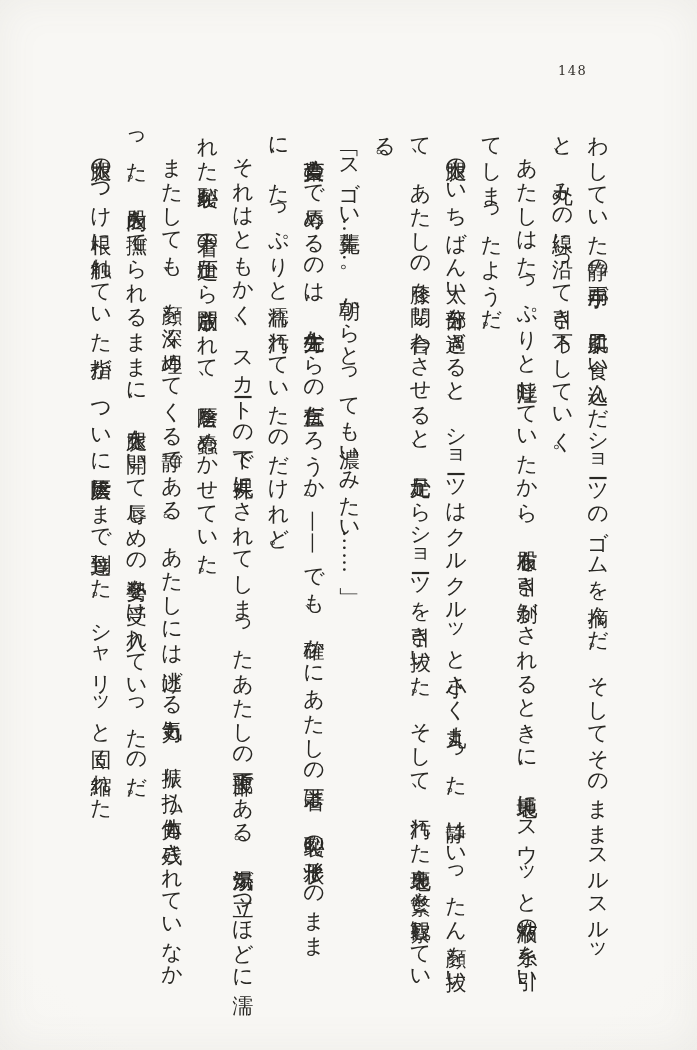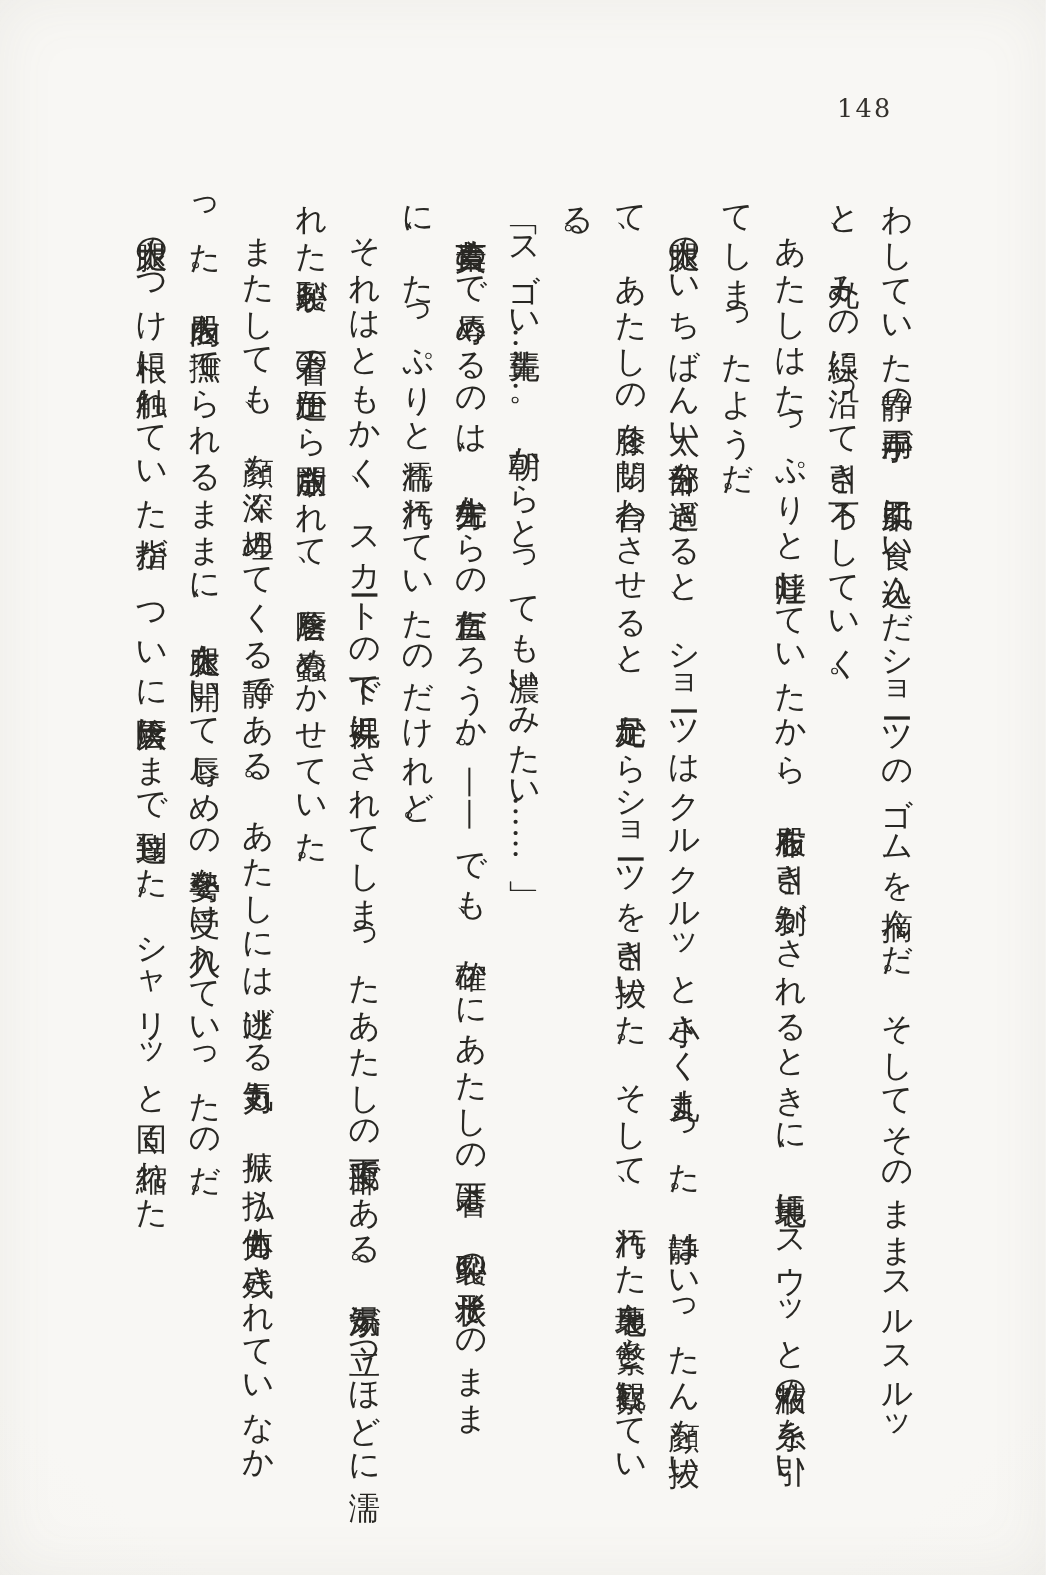--- a/index.html
+++ b/index.html
@@ -18,21 +18,21 @@
     position: absolute;
     inset: 0;
     background:
       radial-gradient(ellipse 120% 100% at 50% 45%, #f8f7f4 60%, #f2f1ed 100%);
     box-shadow: inset 0 0 40px rgba(120,115,105,0.08);
   }
   .page-number {
     position: absolute;
     top: 63px;
     left: 558px;
-    font-size: 17px;
+    font-size: 13px;
     letter-spacing: 1.5px;
     color: #34312c;
   }
   .text-block {
     position: absolute;
     top: 122px;
     right: 82px;
     height: 868px;
     writing-mode: vertical-rl;
     text-orientation: mixed;

